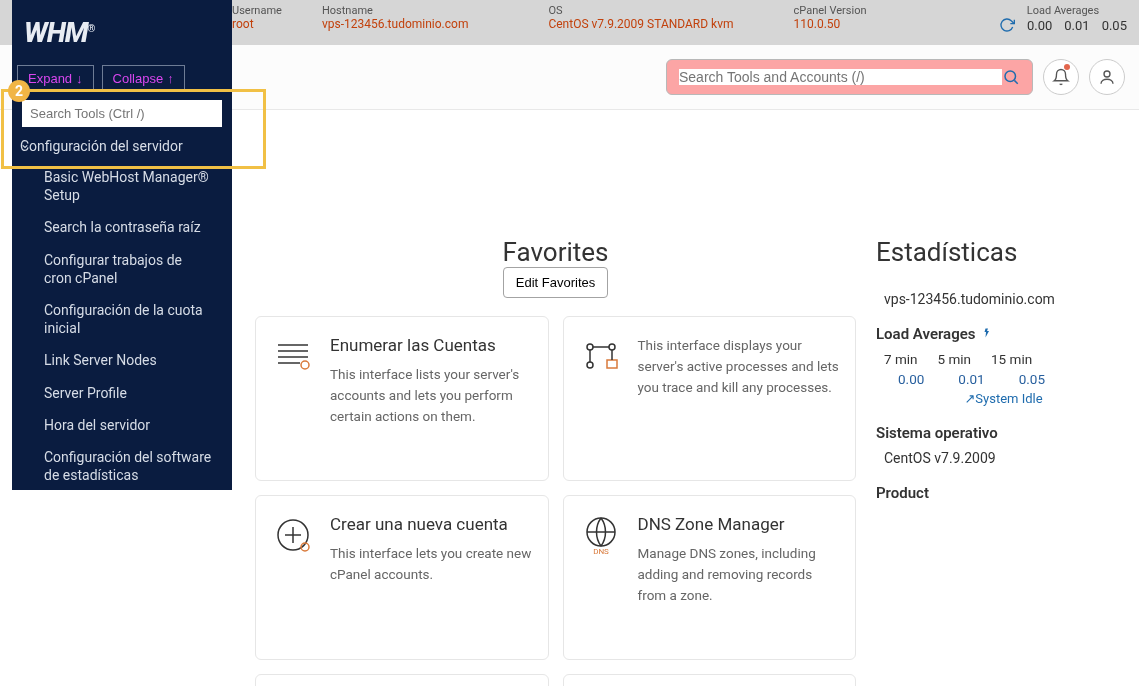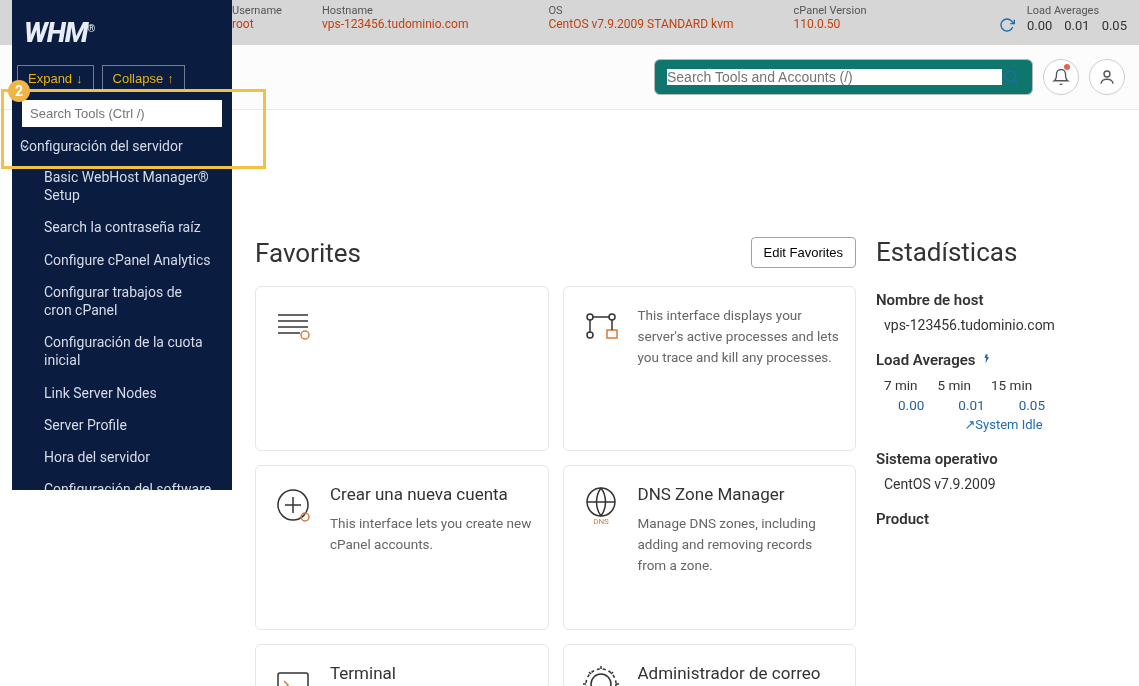--- a/index.html
+++ b/index.html
@@ -34,21 +34,22 @@
   min-height: 60px;
 }
 .searchbar .spacer { width: 640px; flex-shrink: 0; }
 .searchbox {
   flex: 1;
   display: flex;
   align-items: center;
   border: 1px solid #b8b8b8;
   border-radius: 6px;
   padding: 8px 12px;
-  background: #0f766e;
+  background: #fca5a5;
+  margin-left: 12px;
 }
 .searchbox input { border: none; outline: none; flex: 1; font-size: 14px; }
 .icon-btn {
   width: 36px; height: 36px;
   border: 1px solid #ccc;
   border-radius: 50%;
   display: flex; align-items: center; justify-content: center;
   margin-left: 10px;
   background: #fff;
   cursor: pointer;
@@ -71,21 +72,21 @@
   padding: 16px 12px 8px;
   font-size: 28px; font-weight: 800;
   font-style: italic;
   letter-spacing: -1px;
 }
 .brand sup { font-size: 10px; font-style: normal; }
 .exp-row { display: flex; gap: 8px; padding: 8px 5px; }
 .exp-btn {
   border: 1px solid #6e7c95;
   background: transparent;
-  color: #eab308;
+  color: #d946ef;
   padding: 5px 10px;
   cursor: pointer;
   font-size: 13px;
   display: flex; align-items: center; gap: 4px;
 }
 .side-search {
   margin: 0 10px;
 }
 .side-search input {
   width: 100%;
@@ -135,21 +136,21 @@
   margin-top: 105px;
   padding: 22px 8px 0 8px;
   height: calc(686px - 105px);
   overflow-y: hidden;
   display: flex;
   gap: 20px;
 }
 .col-left { flex: 1; min-width: 0; }
 .col-right { width: 255px; flex-shrink: 0; }
 
-.fav-head { display: flex; align-items: center; justify-content: space-between; margin-bottom: 18px; }
+.fav-head { display: flex; align-items: center; justify-content: space-between; margin-bottom: 18px; flex-direction: column; }
 .fav-head h2 { font-size: 26px; font-weight: 400; color: #333; }
 .edit-fav {
   border: 1px solid #a3a3a3;
   border-radius: 4px;
   background: #fff;
   padding: 7px 12px;
   cursor: pointer;
   font-size: 13px;
 }
 .cards { display: grid; grid-template-columns: 1fr 1fr; gap: 14px; }
@@ -251,21 +252,20 @@
       <span>↑</span>
     </button>
   </div>
   <div class="side-search">
     <input type="text" placeholder="Search Tools (Ctrl /)" style="">
   </div>
   <div class="nav-group">
     <div class="nav-group-hdr">Configuración del servidor</div>
     <div class="nav-item">Basic WebHost Manager® Setup</div>
     <div class="nav-item">Search la contraseña raíz</div>
-    <div class="nav-item">Configure cPanel Analytics</div>
     <div class="nav-item">Configurar trabajos de cron cPanel</div>
     <div class="nav-item">Configuración de la cuota inicial</div>
     <div class="nav-item">Link Server Nodes</div>
     <div class="nav-item">Server Profile</div>
     <div class="nav-item">Hora del servidor</div>
     <div class="nav-item">Configuración del software de estadísticas</div>
     <div class="nav-item">Terminal</div>
   </div>
 </div>
 
@@ -282,20 +282,24 @@
       <div class="card">
         <div class="card-icon">
           <svg viewBox="0 0 42 42" fill="none" stroke="#333" stroke-width="1.5">
               <line x1="6" y1="10" x2="36" y2="10"></line>
               <line x1="6" y1="16" x2="36" y2="16"></line>
               <line x1="6" y1="22" x2="36" y2="22"></line>
               <line x1="6" y1="28" x2="28" y2="28"></line>
               <circle cx="33" cy="30" r="4" stroke="#d97a3b"></circle>
             </svg>
         </div>
+        <div>
+          <div class="card-title">Enumerar las Cuentas</div>
+          <div class="card-desc">This interface lists your server's accounts and lets you perform certain actions on them.</div>
+        </div>
       </div>
       <div class="card">
         <div class="card-icon">
           <svg viewBox="0 0 42 42" fill="none" stroke="#333" stroke-width="1.5">
               <circle cx="10" cy="12" r="3"></circle>
               <circle cx="32" cy="12" r="3"></circle>
               <circle cx="10" cy="30" r="3"></circle>
               <rect x="27" y="25" width="10" height="8" stroke="#d97a3b"></rect>
               <path d="M13 12h16M10 15v12M32 15v10"></path>
             </svg>
@@ -355,21 +359,20 @@
           <div class="card-title">Administrador de correo en cola</div>
 
         </div>
       </div>
     </div>
   </div>
 
   <div class="col-right stats">
     <h2>Estadísticas</h2>
 
-    <div class="stat-label">Nombre de host</div>
     <div class="stat-value">vps-123456.tudominio.com</div>
 
     <div class="stat-label">
       <span>Load Averages</span>
       <span class="run-icon">
         <svg viewBox="0 0 24 24" width="12" height="12" fill="#1f6cae" style="display:inline">
             <path d="M13 3l-2 7h3l-1 11 7-13h-4l2-5z"></path>
           </svg>
       </span>
     </div>

